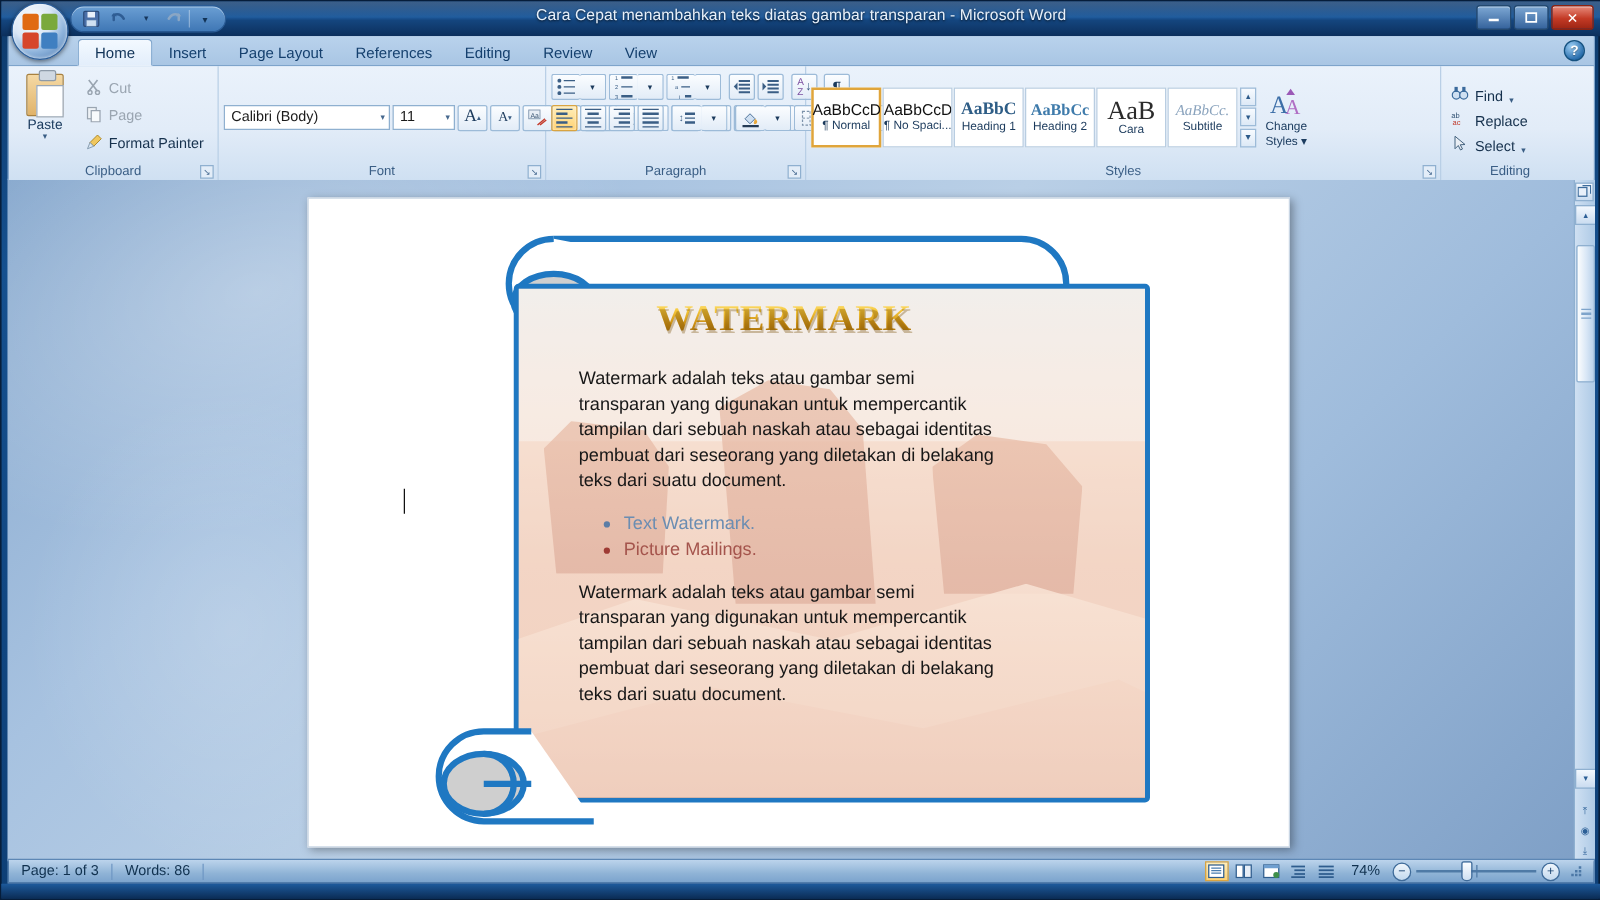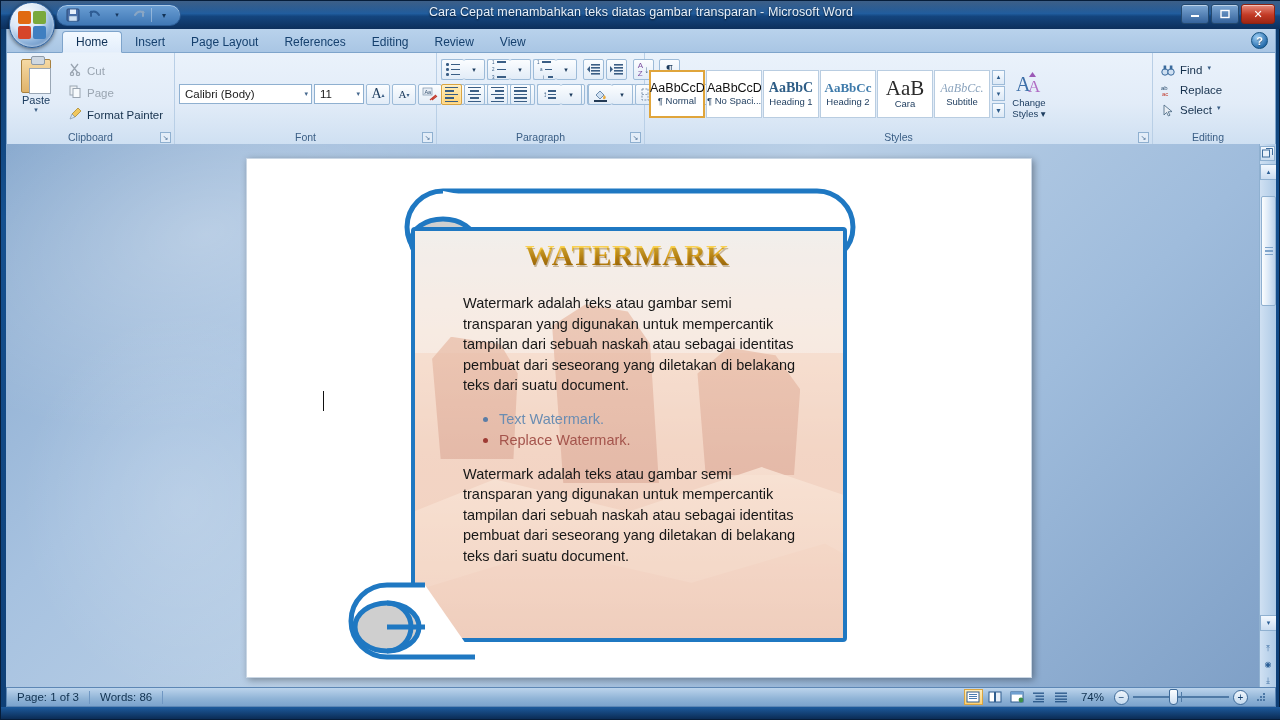--- a/index.html
+++ b/index.html
@@ -201,21 +201,21 @@
   }
   .stylebox.active { border:2px solid #e0a53b; box-shadow: inset 0 0 0 1px #fff; }
   .sb-sample { font-size:12.5px; color:#111; white-space:nowrap; overflow:hidden; width:54px; text-align:center;}
   .sb-name { font-size:9.5px; color:#1b3a5c; white-space:nowrap; overflow:hidden; width:54px; text-align:center;}
   .style-scroll { display:flex; flex-direction:column; justify-content:space-between; height:48px; margin-left:1px;}
   .ss-btn { width:13px; height:15px; border:1px solid #9dbbd8; background:linear-gradient(180deg,#f7fbff,#dde9f6);
             display:flex; align-items:center; justify-content:center; font-size:7px; color:#2d5party;}
   .change-styles { width:48px; display:flex; flex-direction:column; align-items:center; font-size:9.5px; color:#1d3d60; padding-top:2px;}
 
   
-  .ed-cmd { display:flex; align-items:flex-start; gap:5px; font-size:11.5px; color:#16314d; height:20px; padding:0 4px;}
+  .ed-cmd { display:flex; align-items:flex-end; gap:5px; font-size:11.5px; color:#16314d; height:20px; padding:0 4px;}
 
   
   .workspace {
     position:absolute; left:5px; top:143px; width:1270px; height:545px;
     background: linear-gradient(135deg,#88a9ce 0%,#a7c2e0 25%,#b9cfe6 45%,#9fbcdc 70%,#7e9fc6 100%);
     overflow:hidden;
   }
   .ws-sheen {
     position:absolute; left:-150px; top:-120px; width:700px; height:420px;
     background: radial-gradient(ellipse at center, rgba(255,255,255,.30), rgba(255,255,255,0) 62%);
@@ -232,21 +232,21 @@
     background:#fff; box-shadow: 2px 2px 7px rgba(0,0,0,.35);
     border:1px solid #c9d6e4;
   }
   .caret-mark {
     position:absolute; left:76px; top:232px; width:1px; height:20px; background:#111;
   }
 
   
   .scroll-shape { position:absolute; left:140px; top:20px; width:500px; height:480px; }
   .scroll-img {
-    position:absolute; left:24px; top:48px; width:436px; height:415px;
+    position:absolute; left:24px; top:48px; width:509px; height:415px;
     overflow:hidden; border:4px solid #1f78c2; border-radius:4px;
     background:#f3d9cd;
   }
   .img-layers { position:absolute; inset:0; }
   .sky {
     position:absolute; left:0; top:0; width:100%; height:34%;
     background: linear-gradient(180deg,#e8e3dd 0%,#f0ded2 55%,#f3d9c8 100%);
   }
   .ground {
     position:absolute; left:0; top:30%; width:100%; height:70%;
@@ -836,21 +836,21 @@
 
             <div class="wa-title">
               <div class="wa-shadow">WATERMARK</div>
               <span class="wa">WATERMARK</span>
             </div>
 
             <div class="doc-text" style="top:62px">
               <p class="para">Watermark adalah teks atau gambar semi transparan yang digunakan untuk mempercantik tampilan dari sebuah naskah atau sebagai identitas pembuat dari seseorang yang diletakan di belakang teks dari suatu document.</p>
               <ul class="wlist">
                 <li class="li-text">Text Watermark.</li>
-                <li class="li-pic">Replace Watermark.</li>
+                <li class="li-pic">Picture Mailings.</li>
               </ul>
               <p class="para">Watermark adalah teks atau gambar semi transparan yang digunakan untuk mempercantik tampilan dari sebuah naskah atau sebagai identitas pembuat dari seseorang yang diletakan di belakang teks dari suatu document.</p>
             </div>
           </div>
 
           <div class="curl" style="left:-62px;top:398px">
             <svg width="200" height="90" viewBox="0 0 200 90">
               <path d="M100 8 H62 a36 36 0 0 0 0 72 H150" fill="#ffffff" stroke="#1f78c2" stroke-width="5"></path>
               <ellipse cx="62" cy="50" rx="32" ry="24" fill="#cfcfcf" stroke="#1f78c2" stroke-width="5"></ellipse>
               <path d="M62 26 a24 24 0 0 1 0 48" fill="none" stroke="#1f78c2" stroke-width="5"></path>

